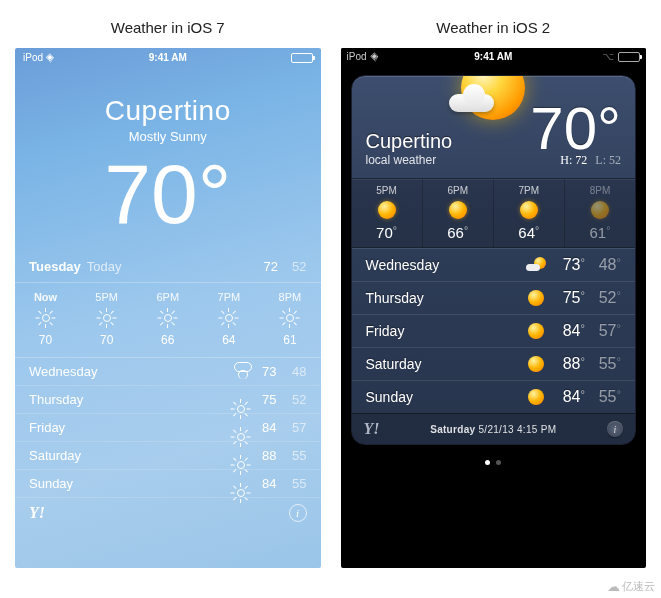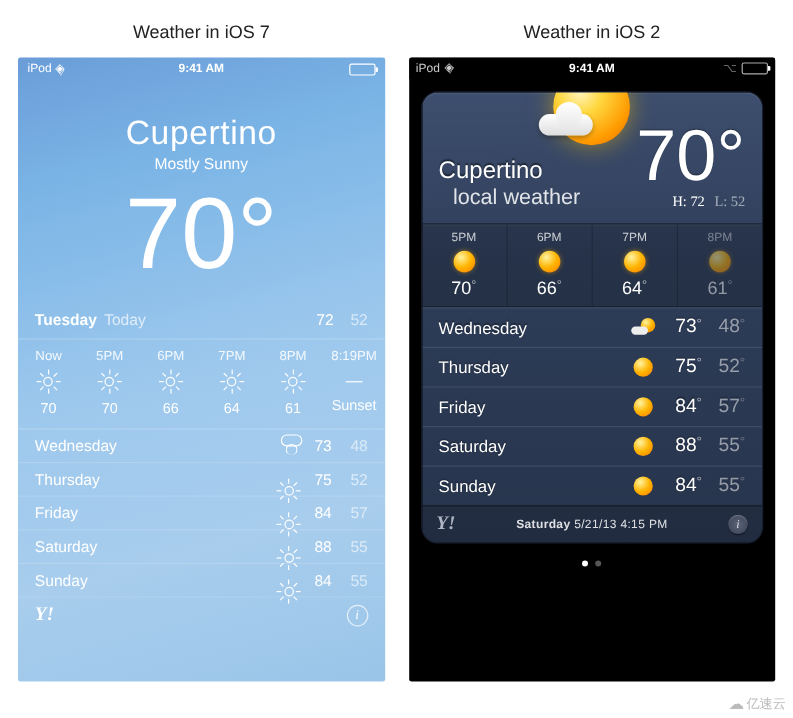--- a/index.html
+++ b/index.html
@@ -25,21 +25,21 @@
 .dayrow { display: flex; align-items: center; padding: 8px 14px; font-size: 13px; border-bottom: 1px solid rgba(255,255,255,0.25); }
 .dayrow .dn { flex: 1; }
 .dayrow .dn b { font-weight: 600; }
 .dayrow .today { opacity: 0.7; margin-left: 6px; font-weight: 300; }
 .hilo { display: flex; gap: 14px; }
 .hilo .lo { opacity: 0.6; }
 .hourly { display: flex; padding: 8px 0 10px; border-bottom: 1px solid rgba(255,255,255,0.25); }
 .hcell { flex: 1; text-align: center; font-size: 11px; display: flex; flex-direction: column; align-items: center; gap: 6px; }
 .hcell .t { font-size: 12px; }
 .hcell .tm { opacity: 0.9; }
-.hcell.now .tm { font-weight: 400; }
+.hcell.now .tm { font-weight: 700; }
 .sunline { font-size: 14px; font-weight: 300; }
 .fc7 { }
 .frow { display: flex; align-items: center; padding: 6px 14px; font-size: 13px; border-bottom: 1px solid rgba(255,255,255,0.15); }
 .frow .dn { flex: 1; font-weight: 300; }
 .frow .ic { width: 30px; text-align: center; }
 .frow .hi { width: 30px; text-align: right; }
 .frow .lo { width: 30px; text-align: right; opacity: 0.6; }
 .foot7 { display: flex; justify-content: space-between; align-items: center; padding: 6px 14px 8px; }
 .yicon { font-family: Georgia, serif; font-style: italic; font-weight: bold; font-size: 16px; }
 .infoic { width: 18px; height: 18px; border: 1.5px solid rgba(255,255,255,0.7); border-radius: 50%; display: flex; align-items: center; justify-content: center; font-size: 11px; font-style: italic; font-family: Georgia; }
@@ -60,21 +60,21 @@
 .sb6 .r { justify-content: flex-end; }
 .card { margin: 10px 10px 0; background: linear-gradient(180deg, #3d4e6e 0%, #2e3d58 40%, #27344c 100%); border-radius: 14px; border: 1px solid #1a2030; box-shadow: inset 0 1px 0 rgba(255,255,255,0.15); overflow: hidden; position: relative; }
 .cardtop { position: relative; padding: 50px 14px 10px; }
 .sun6wrap { position: absolute; top: -20px; left: 50%; transform: translateX(-50%); }
 .sun6 { width: 64px; height: 64px; border-radius: 50%; background: radial-gradient(circle at 35% 30%, #fff5c0 0%, #ffd840 30%, #ff9a00 70%, #e56800 100%); box-shadow: 0 0 20px rgba(255,200,0,0.5); position: relative; }
 .cloud6 { position: absolute; width: 45px; height: 18px; background: linear-gradient(#fff, #ddd); border-radius: 20px; bottom: 8px; left: -12px; box-shadow: 0 2px 4px rgba(0,0,0,0.3); }
 .cloud6:before { content: ''; position: absolute; width: 22px; height: 22px; background: linear-gradient(#fff,#e8e8e8); border-radius: 50%; top: -10px; left: 14px; }
 .bigtemp6 { position: absolute; right: 14px; top: 18px; font-size: 60px; font-weight: 200; text-shadow: 0 -1px 1px rgba(0,0,0,0.4); }
 .city6wrap { margin-top: 4px; }
 .city6 { font-size: 20px; font-weight: 400; text-shadow: 0 -1px 1px rgba(0,0,0,0.5); }
-.lw { font-size: 18px; opacity: 0.85; margin-left: 12px; }
+.lw { font-size: 12px; opacity: 0.85; }
 .hl6 { display: flex; gap: 8px; justify-content: flex-end; font-size: 12px; margin-top: -14px; font-family: Liberation Serif, serif; }
 .hl6 .h { }
 .hl6 .l { opacity: 0.55; }
 .hourly6 { display: flex; background: rgba(0,0,0,0.18); border-top: 1px solid rgba(0,0,0,0.3); border-bottom: 1px solid rgba(0,0,0,0.3); box-shadow: inset 0 1px 0 rgba(255,255,255,0.08); }
 .h6cell { flex: 1; text-align: center; font-size: 11px; padding: 6px 0; display: flex; flex-direction: column; gap: 5px; align-items: center; border-right: 1px solid rgba(0,0,0,0.2); }
 .h6cell:last-child { border-right: none; opacity: 0.5; }
 .h6cell .tm { opacity: 0.75; font-size: 10px; }
 .h6cell .t { font-size: 15px; font-weight: 300; }
 .deg:after { content: '°'; opacity: 0.6; font-size: 0.7em; vertical-align: top; }
 .sunsm { width: 18px; height: 18px; border-radius: 50%; background: radial-gradient(circle at 35% 30%, #fff3a0, #ffb400 50%, #ff7a00); box-shadow: 0 0 4px rgba(255,180,0,0.5); }
@@ -201,25 +201,20 @@
               <span class="ray" style="transform:rotate(45deg)"></span>
               <span class="ray" style="transform:rotate(90deg)"></span>
               <span class="ray" style="transform:rotate(135deg)"></span>
               <span class="ray" style="transform:rotate(180deg)"></span>
               <span class="ray" style="transform:rotate(225deg)"></span>
               <span class="ray" style="transform:rotate(270deg)"></span>
               <span class="ray" style="transform:rotate(315deg)"></span>
             </span>
     <span class="t">61</span>
   </div>
-  <div class="hcell ">
-    <span class="tm">8:19PM</span>
-    <span class="sunline">—</span>
-    <span class="t">Sunset</span>
-  </div>
         </div>
       <div class="fc7" id="f7">
   <div class="frow">
     <span class="dn">Wednesday</span>
     <span class="ic"><span class="cloud7"></span></span>
     <span class="hi">73</span>
     <span class="lo">48</span>
   </div>
   <div class="frow">
     <span class="dn">Thursday</span>

